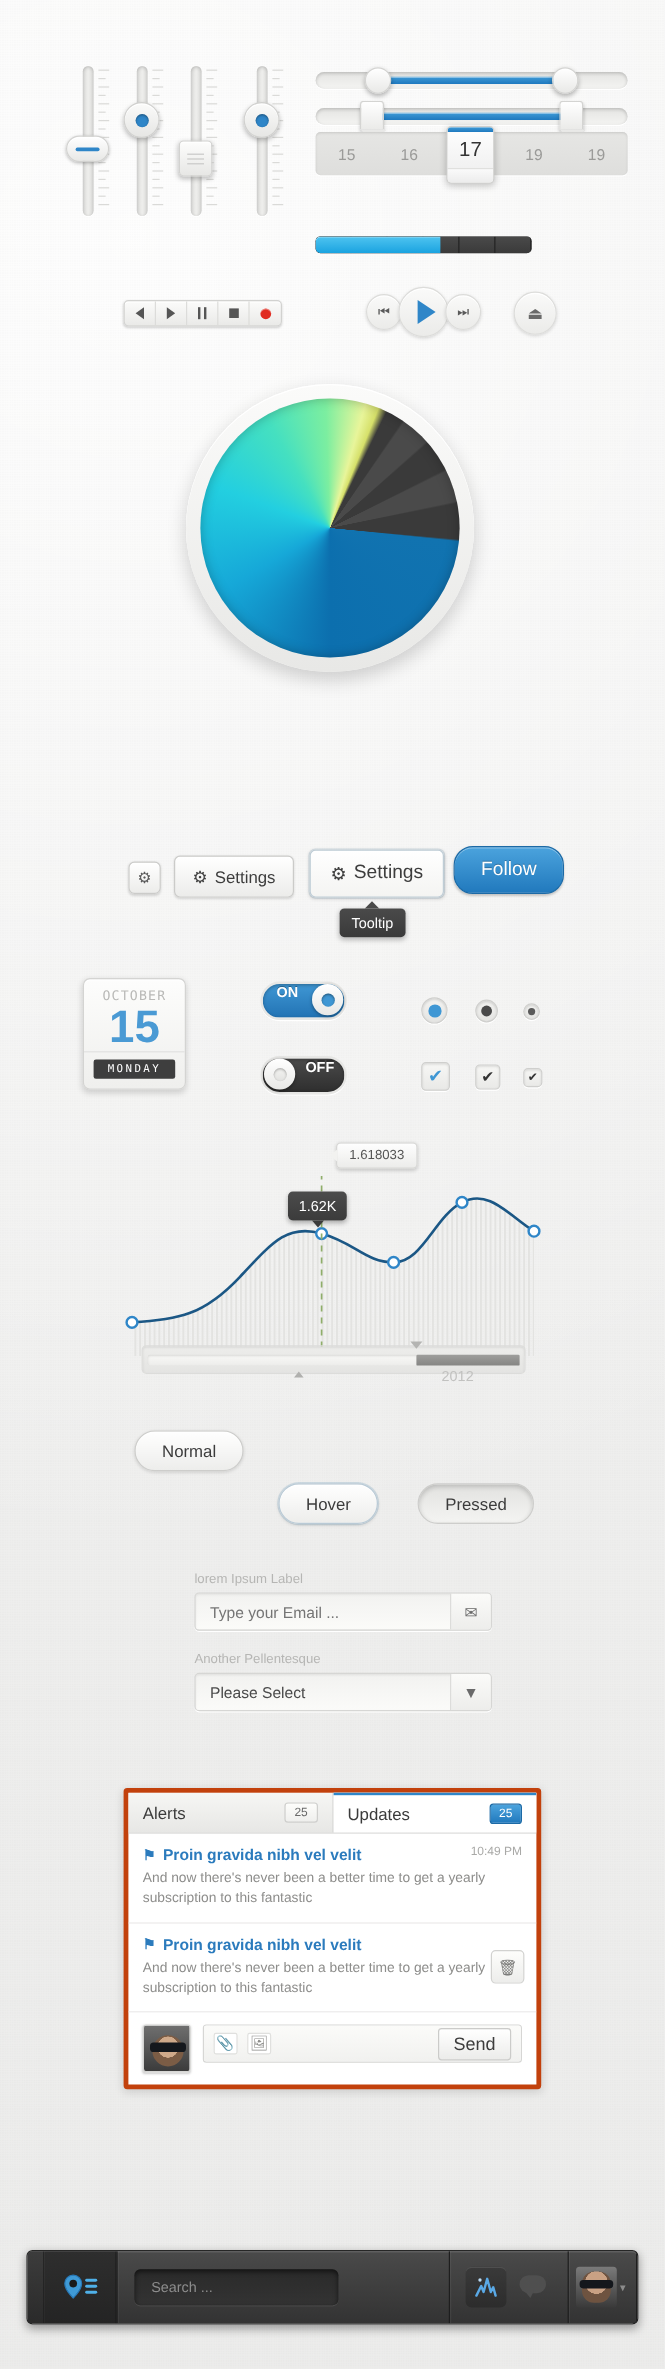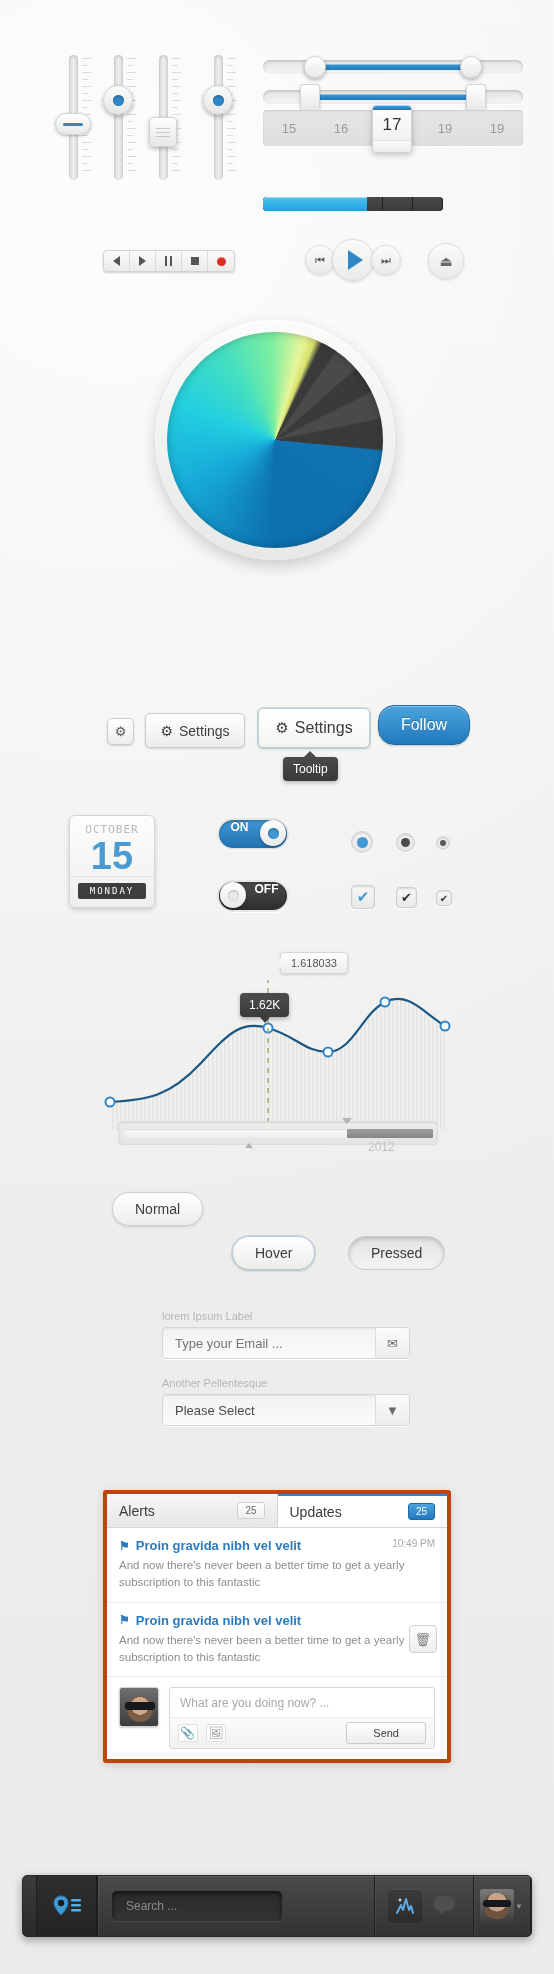--- a/index.html
+++ b/index.html
@@ -259,21 +259,21 @@
   .avatar .shades { position:absolute; left:5px; top:14px; width:30px; height:8px; border-radius:3px;
     background:#15181d; }
   .cbox { flex:1; border:1px solid #d6d6d4; border-radius:3px; overflow:hidden;
      background:#fff; }
   .cbox .ci { height:30px; display:flex; align-items:center; padding:0 10px; font-size:12px; color:#a9a9a7;
      border-bottom:1px solid #ececea; }
   .cbox .cbar { height:30px; display:flex; align-items:center; padding:0 8px; gap:8px;
      background:linear-gradient(#fbfbf9,#f1f1ef); }
   .cbar .micon { width:20px; height:18px; border-radius:2px; display:flex; align-items:center;
      justify-content:center; font-size:12px; color:#8d8d8b; border:1px solid #e0e0de; background:#fff; }
-  .sendbtn { margin-left:auto; font-size:11px; padding:4px 26px; border-radius:3px;
+  .sendbtn { margin-left:auto; font-size:15px; padding:4px 12px; border-radius:3px;
      background:linear-gradient(#ffffff,#ececea); border:1px solid #cbcbc9; color:#3d3d3d; cursor:pointer; }
 
   
   .dock { position:absolute; border-radius:5px; display:flex; overflow:hidden;
     background:linear-gradient(#4a4a4a,#333); border:1px solid #262626;
     box-shadow: 0 3px 8px rgba(0,0,0,.35), inset 0 1px 0 rgba(255,255,255,.12); }
   .dock .grip { width:14px; background:linear-gradient(#3c3c3c,#2a2a2a); border-right:1px solid #1e1e1e; }
   .dock .pane { display:flex; align-items:center; border-right:1px solid #1e1e1e;
     box-shadow: inset 1px 0 0 rgba(255,255,255,.06); }
   .dock .cell { width:60px; height:100%; display:flex; align-items:center; justify-content:center;
@@ -624,21 +624,20 @@
       <span>🗑</span>
     </div>
   </div>
 
   <div class="composer">
     <div class="avatar">
       <div class="face"></div>
       <div class="shades"></div>
     </div>
     <div class="cbox">
-      <div class="ci">What are you doing now? ...</div>
       <div class="cbar">
         <span class="micon">📎</span>
         <span class="micon">🖼</span>
         <span class="sendbtn">Send</span>
       </div>
     </div>
   </div>
 </div>
 
 <div class="dock" style="left:22px; top:1875px; width:510px; height:62px;">

